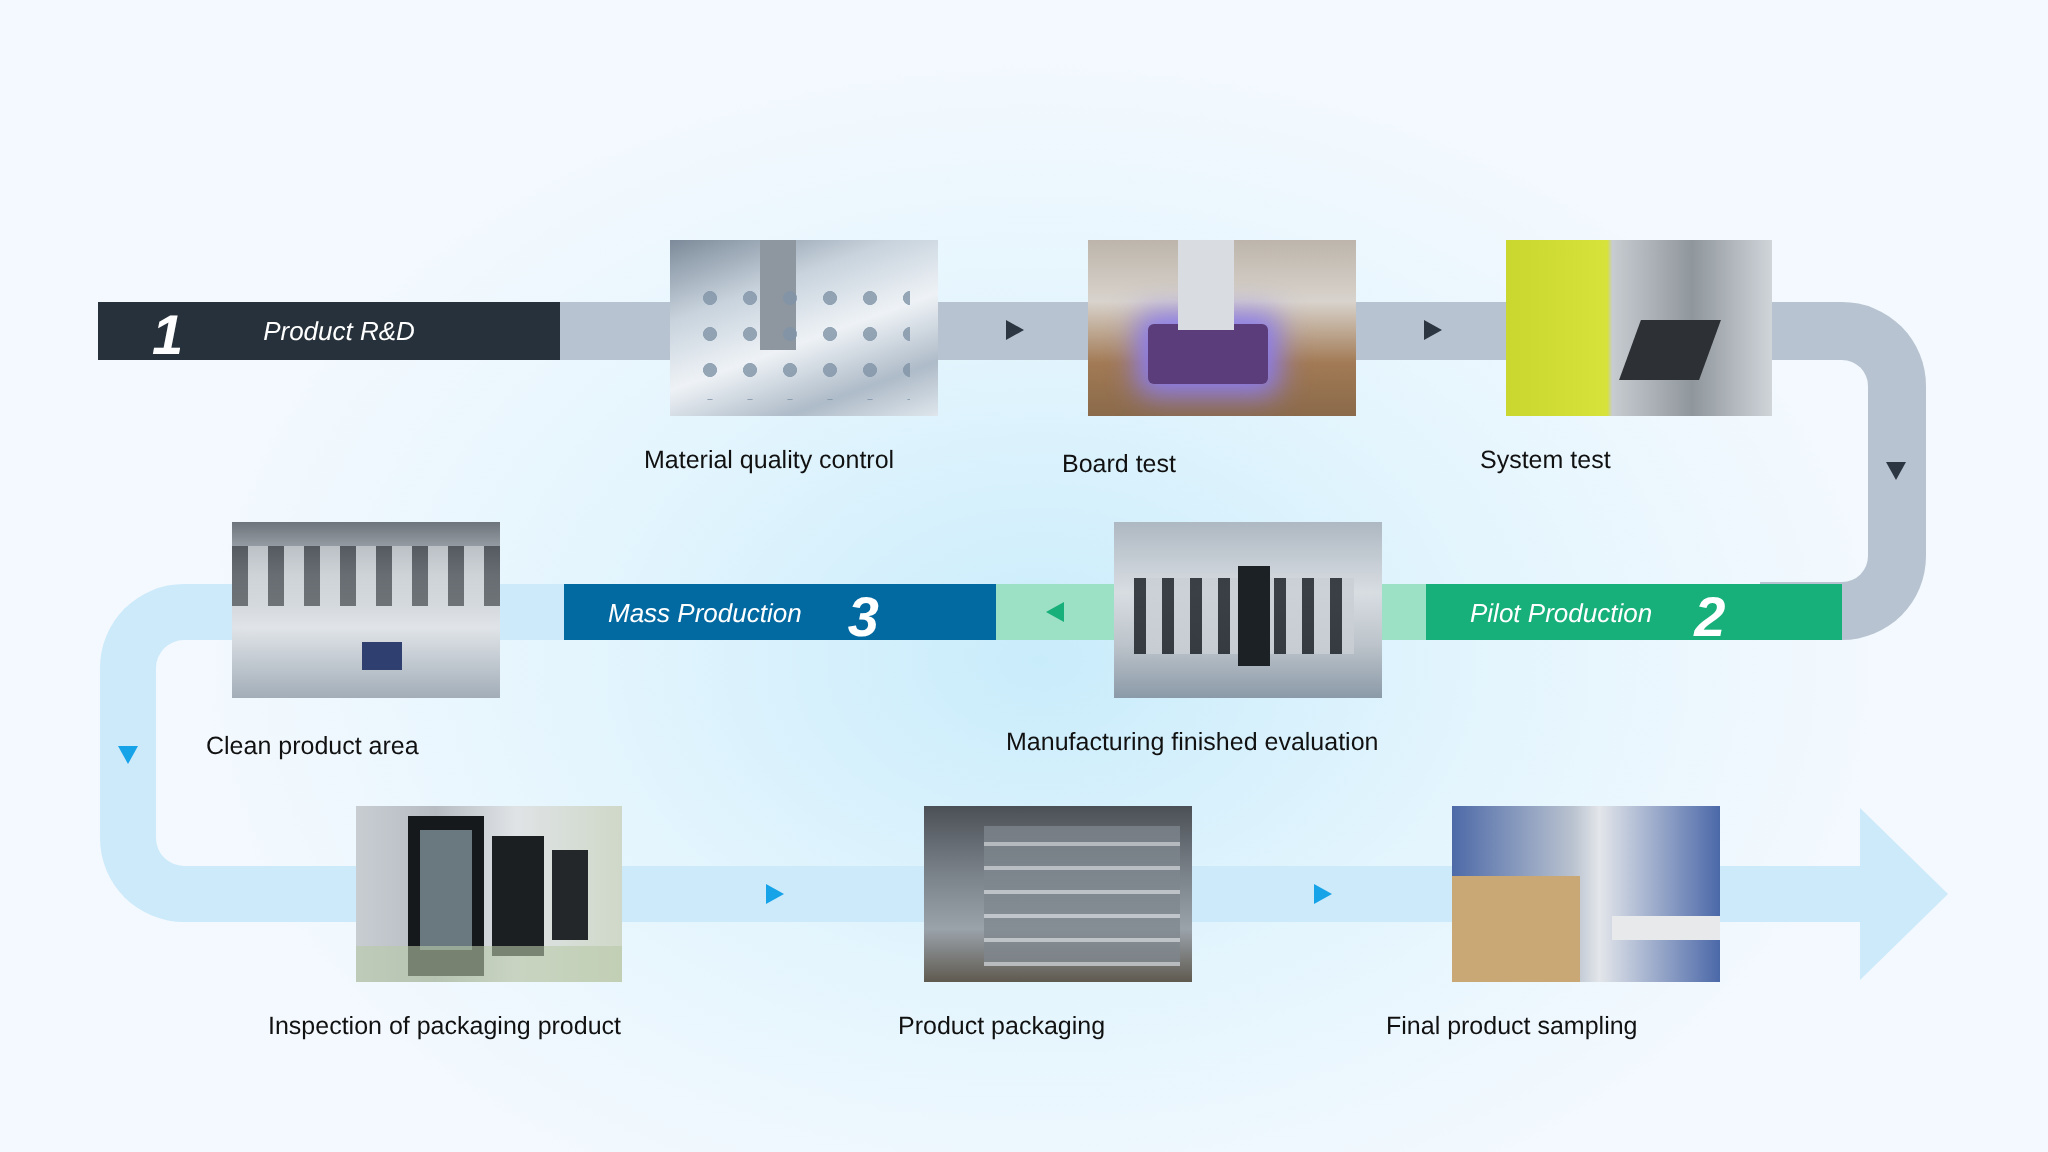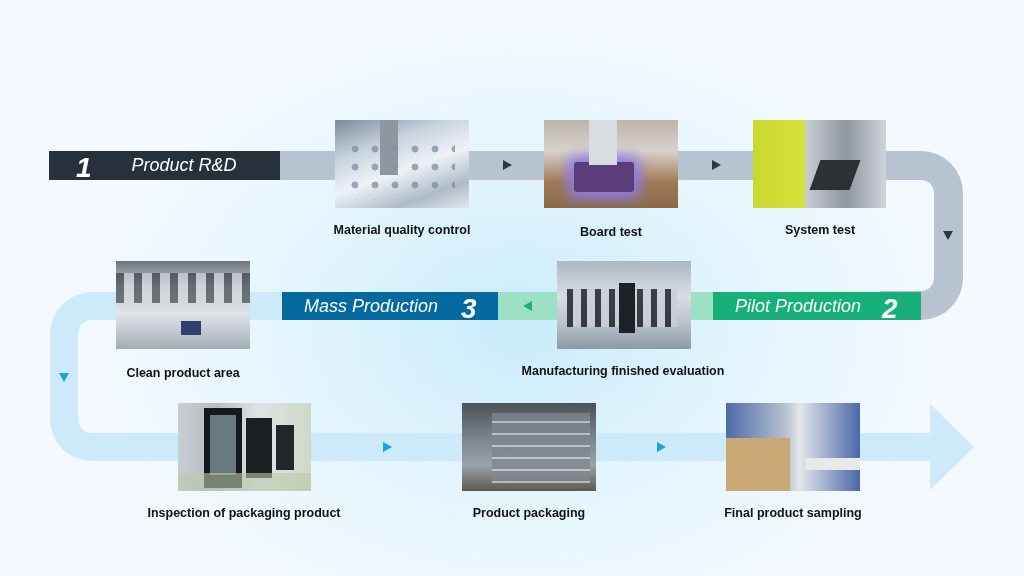--- a/index.html
+++ b/index.html
@@ -6,23 +6,23 @@
   body{width:1024px;height:576px;position:relative;overflow:hidden;
     font-family:"Liberation Sans",sans-serif;
     background:radial-gradient(ellipse 420px 300px at 520px 330px,#c9ecfb 0%,#e4f5fd 55%,#f3f9fe 100%);}
   .abs{position:absolute;}
   
   .track-grey{background:#b7c3d0;}
   .track-green{background:#9ce0c6;}
   .track-blue{background:#cdeafb;}
   .label-box{position:absolute;display:flex;align-items:center;color:#fff;font-style:italic;}
   .label-box .num{font-weight:bold;font-size:28px;font-style:italic;}
-  .label-box .txt{font-size:18px;}
+  .label-box .txt{font-size:13px;}
   .photo{position:absolute;overflow:hidden;}
-  .caption{position:absolute;font-size:12.5px;color:#111;text-align:center;white-space:nowrap;font-weight:bold;}
+  .caption{position:absolute;font-size:12.5px;color:#111;white-space:nowrap;}
   .arrow{position:absolute;width:0;height:0;}
 </style>
 </head>
 <body>
 
 <div class="abs track-grey" style="left:280px;top:151px;width:640px;height:29px;"></div>
 
 <div class="abs" style="left:880px;top:151px;width:83px;height:169px;border:29px solid #b7c3d0;border-left:none;border-radius:0 42px 42px 0;box-sizing:border-box;"></div>
 
 <div class="label-box" style="left:49px;top:151px;width:231px;height:29px;background:#27313b;">

